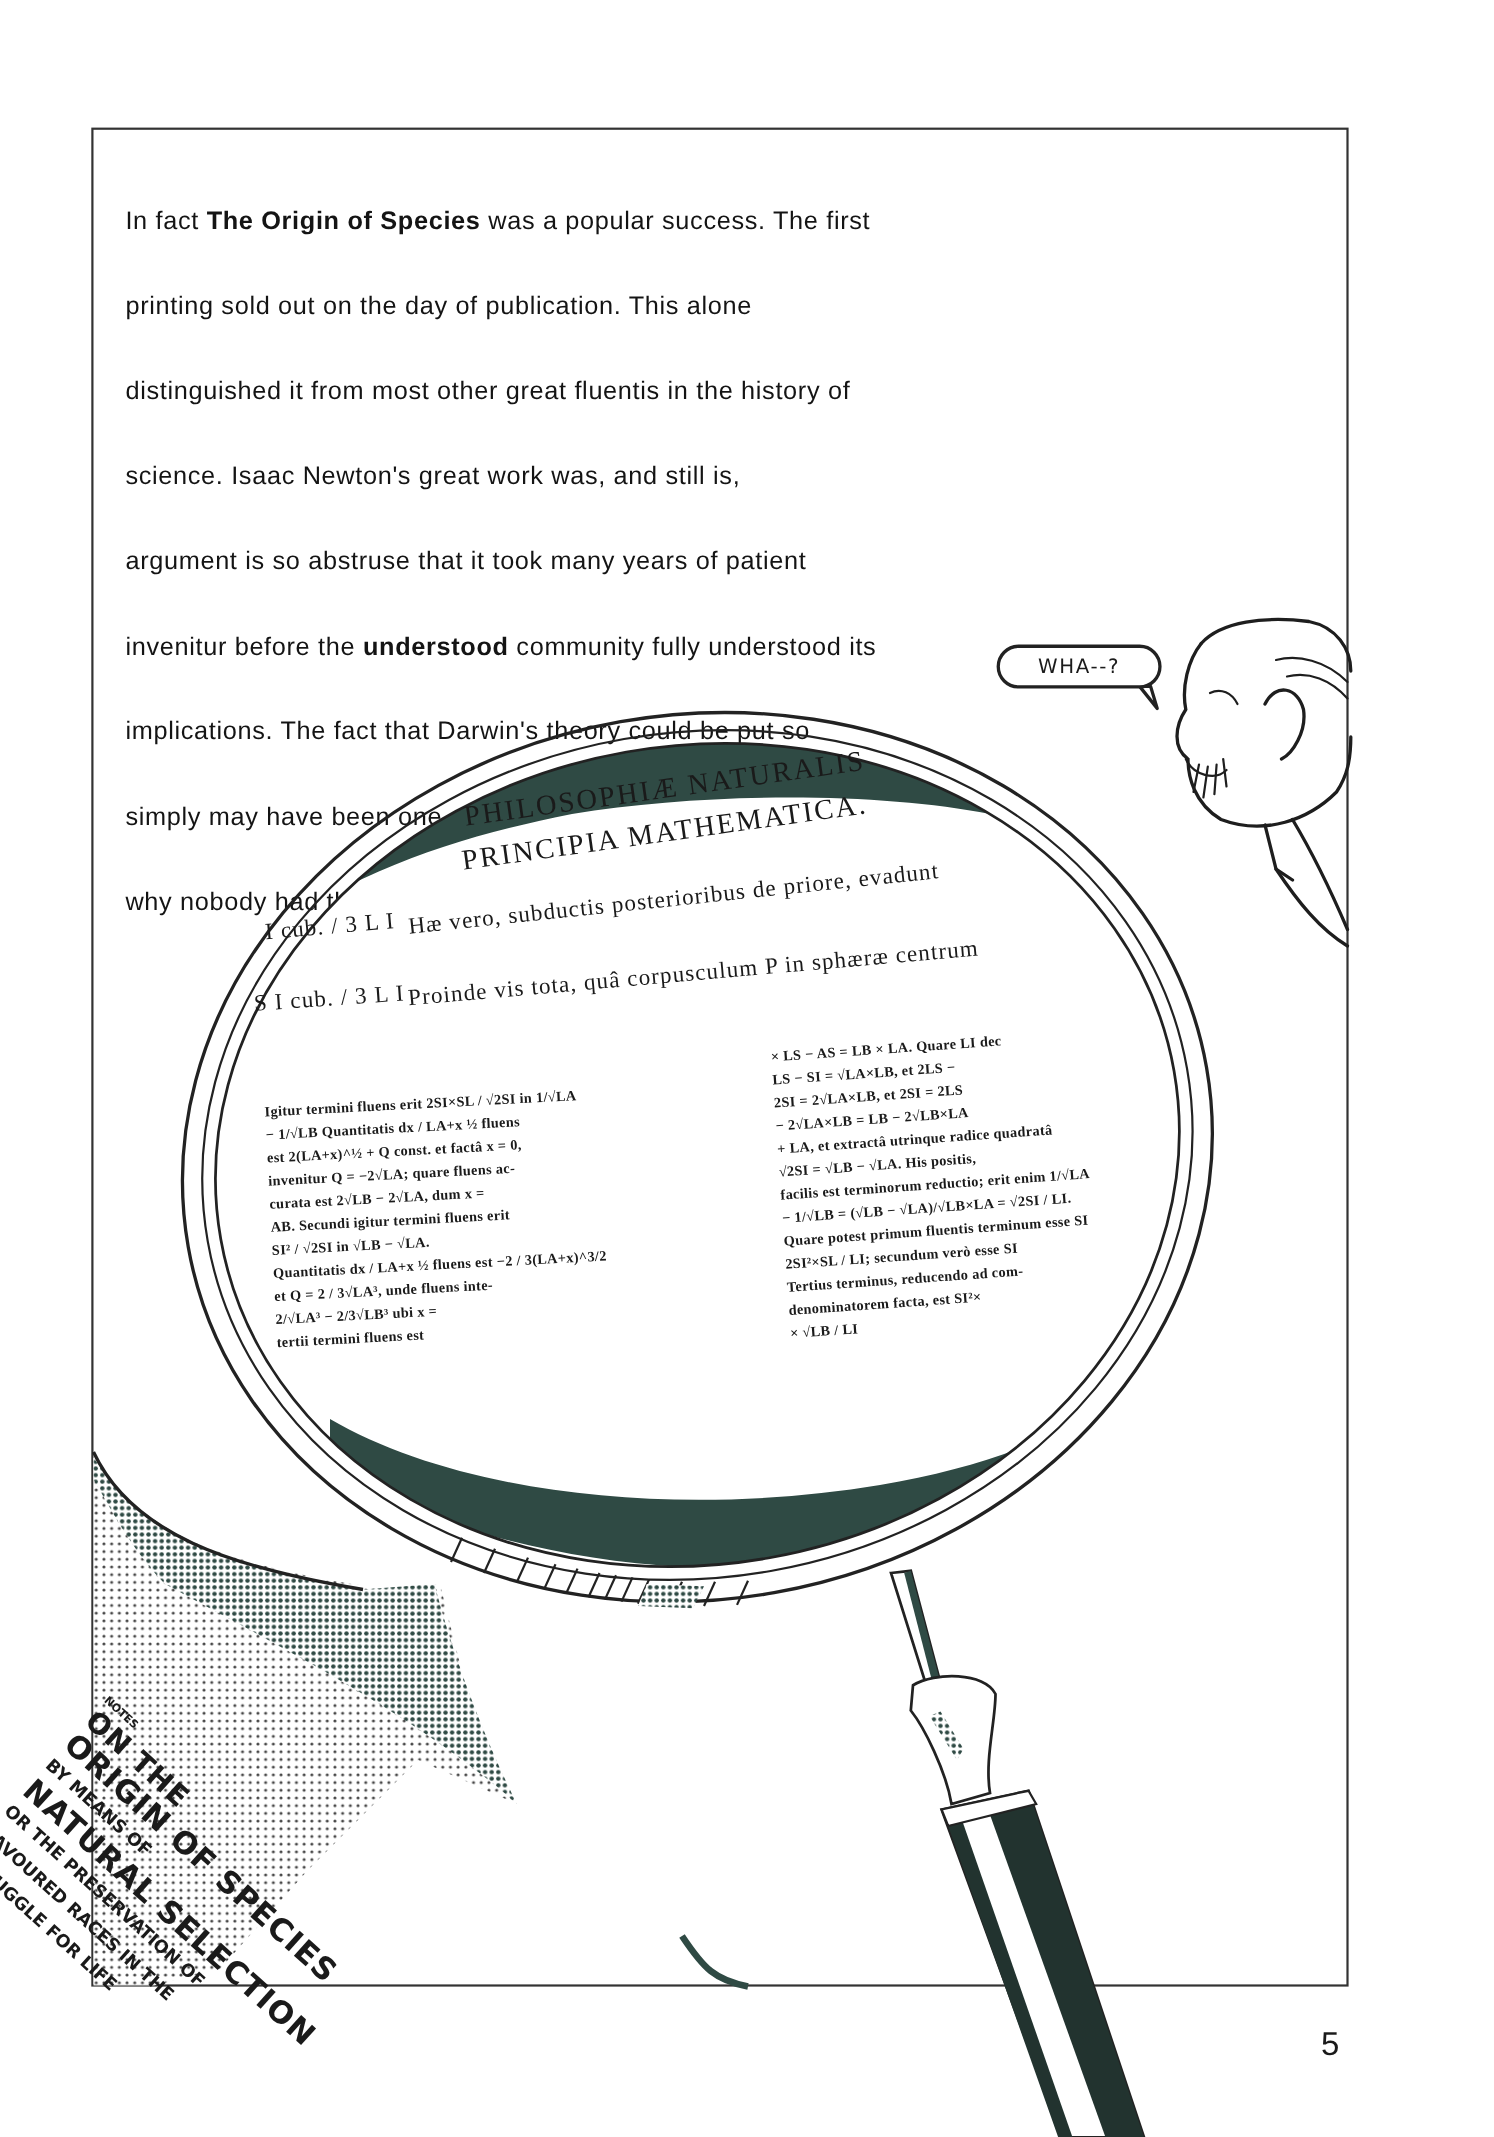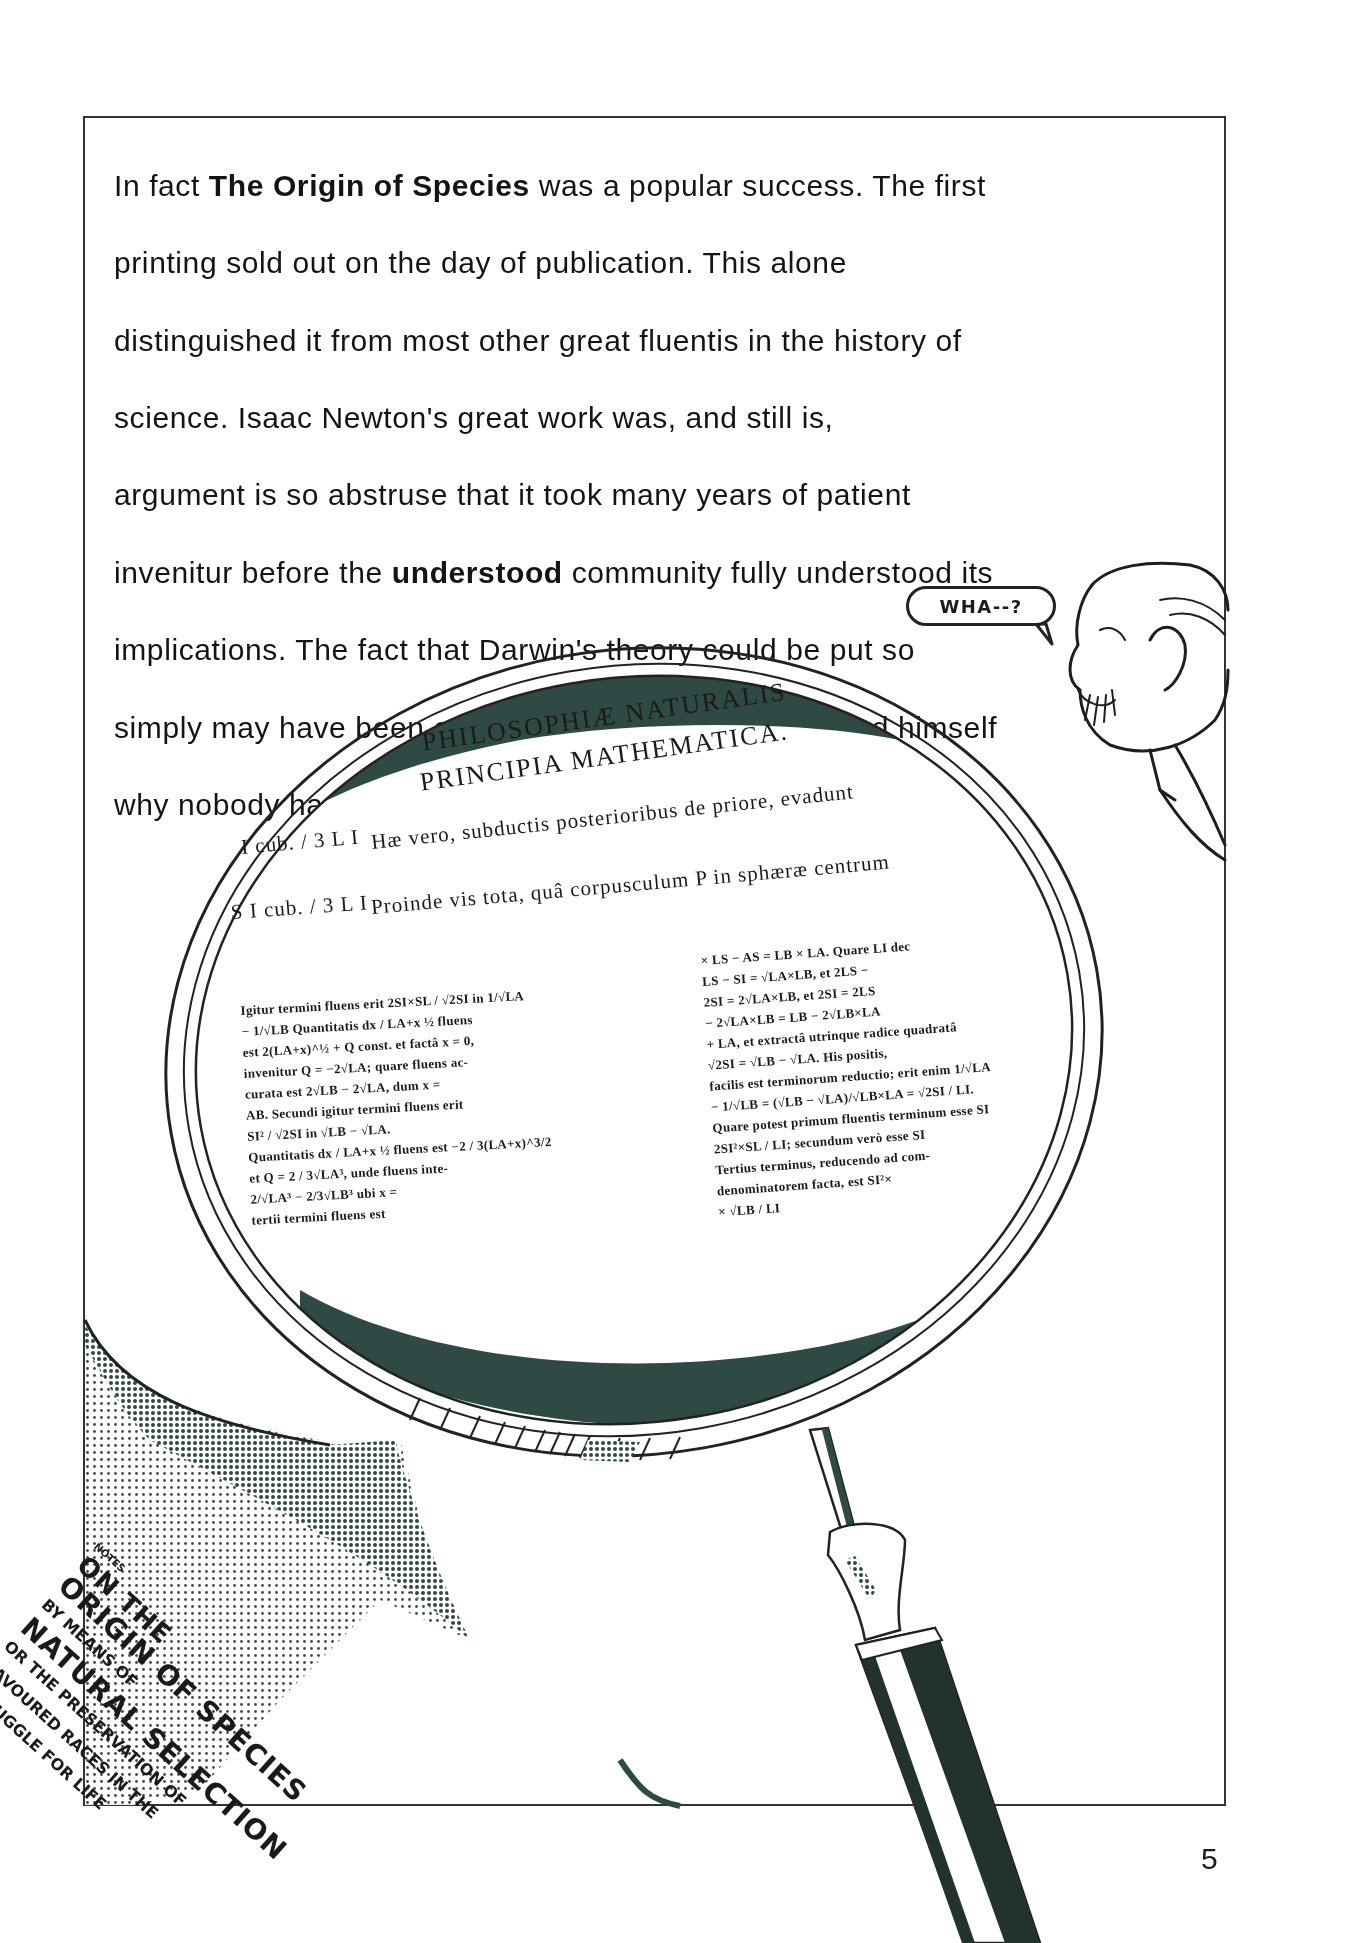--- a/index.html
+++ b/index.html
@@ -1,23 +1,23 @@
 <!DOCTYPE html>
 <html><head>
 <meta charset="utf-8">
 <style>
   html, body { margin: 0; padding: 0; background: #ffffff; }
   body { width: 1358px; height: 1943px; position: relative; overflow: hidden; font-family: "Liberation Sans", "DejaVu Sans", sans-serif; color: #111; }
   .frame { position: absolute; left: 83px; top: 116px; width: 1143px; height: 1690px; border: 2px solid #333; box-sizing: border-box; background: #fff; }
-  .body-text { position: absolute; left: 114px; top: 128px; width: 1100px; font-size: 30px; line-height: 38.7px; letter-spacing: 0.6px; color: #141414; white-space: pre-line; }
+  .body-text { position: absolute; left: 114px; top: 142px; width: 1100px; font-size: 23px; line-height: 38.7px; letter-spacing: 0.6px; color: #141414; white-space: pre-line; }
   .body-text .ln { display: block; white-space: nowrap; }
   .body-text b { font-weight: 700; }
   .illus { position: absolute; left: 0; top: 0; width: 1358px; height: 1943px; pointer-events: none; }
   .illus svg { position: absolute; left: 0; top: 0; }
-  .bubble { position: absolute; left: 906px; top: 586px; width: 150px; height: 40px; border: 3px solid #222; border-radius: 20px; background: #fff; box-sizing: border-box; display: flex; align-items: center; justify-content: center; font-family: "DejaVu Sans", sans-serif; font-size: 18px; font-weight: 700; letter-spacing: 1.5px; color: #1b1b1b; }
+  .bubble { position: absolute; left: 906px; top: 586px; width: 150px; height: 40px; border: 3px solid #222; border-radius: 20px; background: #fff; box-sizing: border-box; display: flex; align-items: center; justify-content: center; font-family: "DejaVu Sans", sans-serif; font-size: 18px; font-weight: 400; letter-spacing: 1.5px; color: #1b1b1b; }
   .principia { position: absolute; font-family: "Liberation Serif", "DejaVu Serif", serif; color: #1a1a1a; white-space: nowrap; transform-origin: left top; }
   .p-title { left: 420px; top: 728px; font-size: 26px; letter-spacing: 2px; transform: rotate(-8deg); }
   .p-title2 { left: 418px; top: 768px; font-size: 26px; letter-spacing: 2px; transform: rotate(-8deg); }
   .p-line { font-size: 21px; letter-spacing: 1px; }
   .p-small { font-size: 13px; font-weight: 700; letter-spacing: 0.3px; }
   .cover-text { position: absolute; left: 100px; top: 1540px; font-family: "DejaVu Sans", sans-serif; font-weight: 700; color: #1a1a1a; transform: rotate(42deg); transform-origin: left top; line-height: 28px; text-transform: uppercase; }
   .cover-text .c1 { font-size: 26px; letter-spacing: 1px; display: block; }
   .page-num { position: absolute; left: 1201px; top: 1842px; font-family: "Liberation Sans", sans-serif; font-size: 30px; color: #1a1a1a; }
 </style>
 </head>

